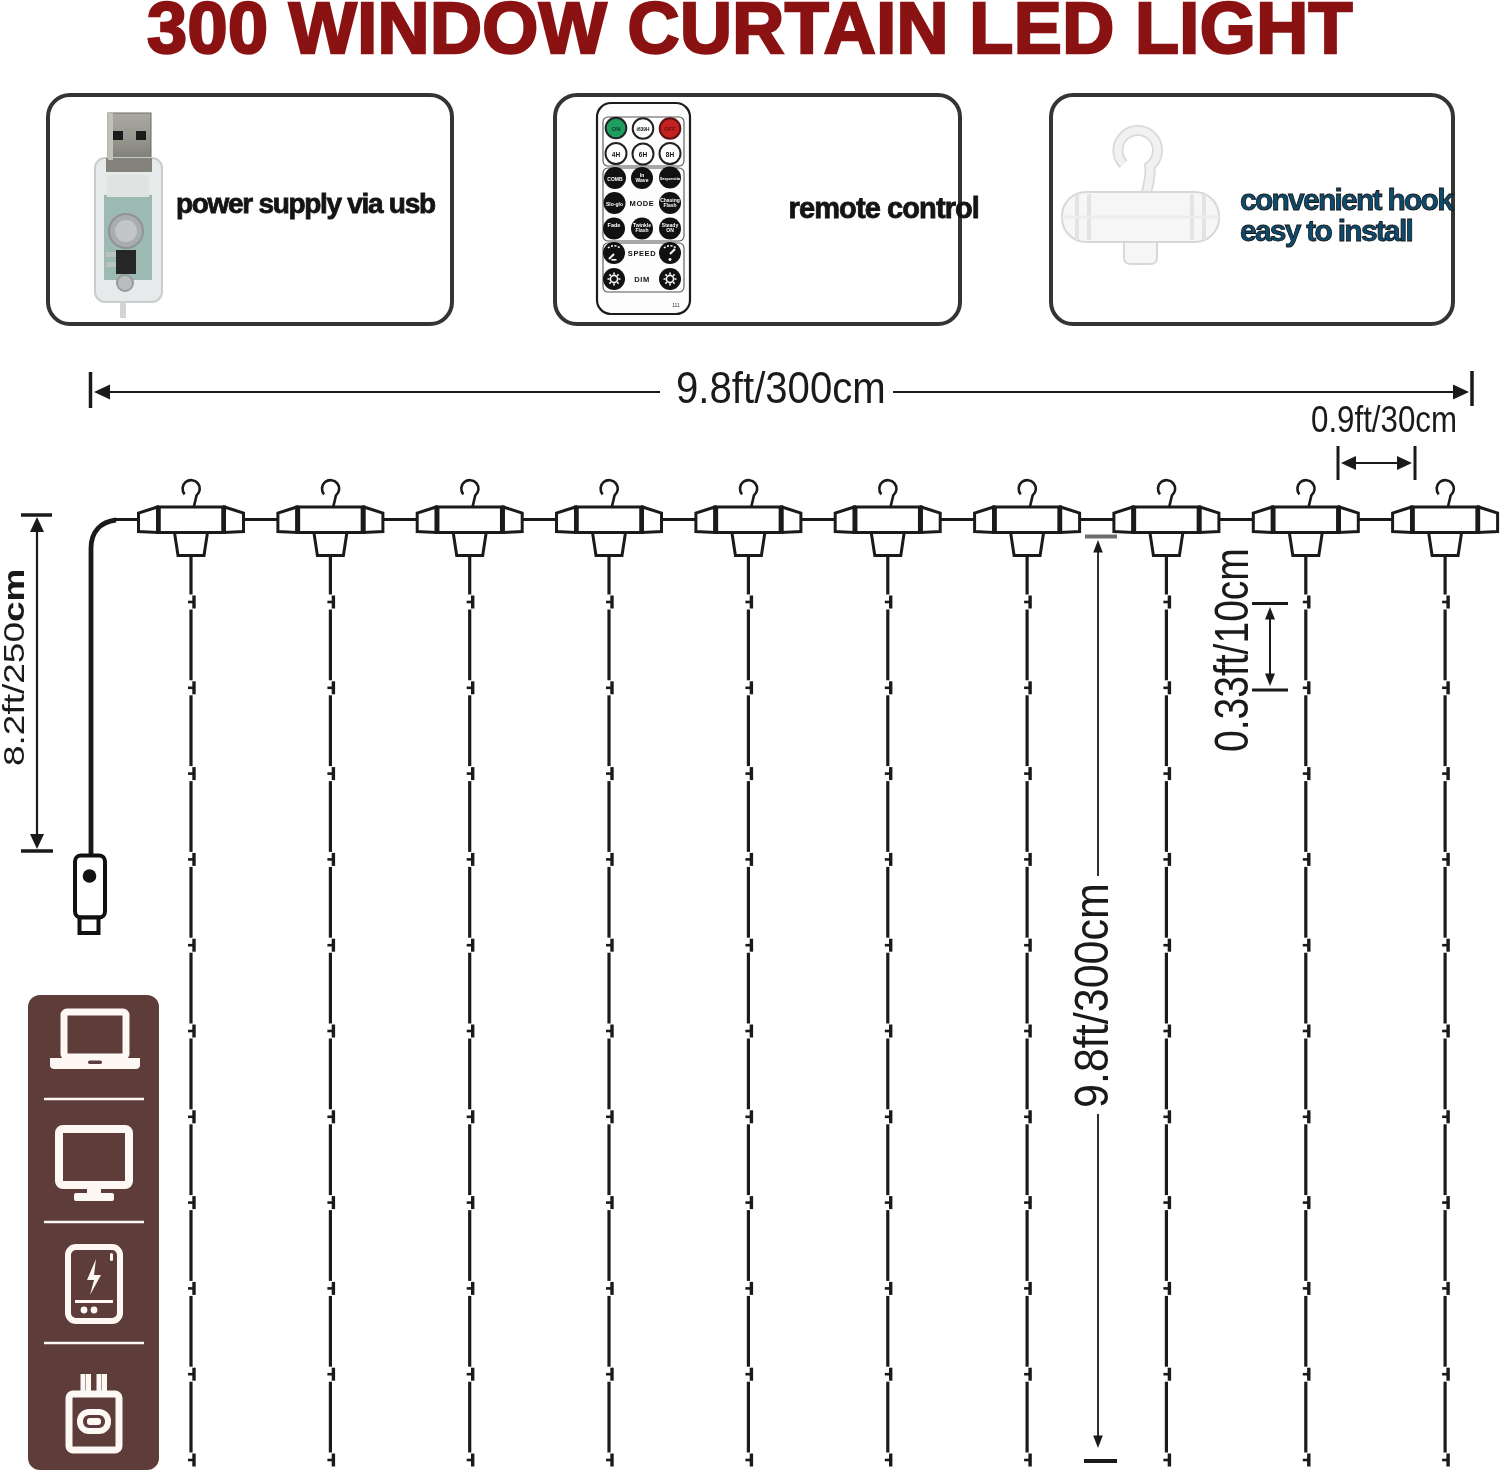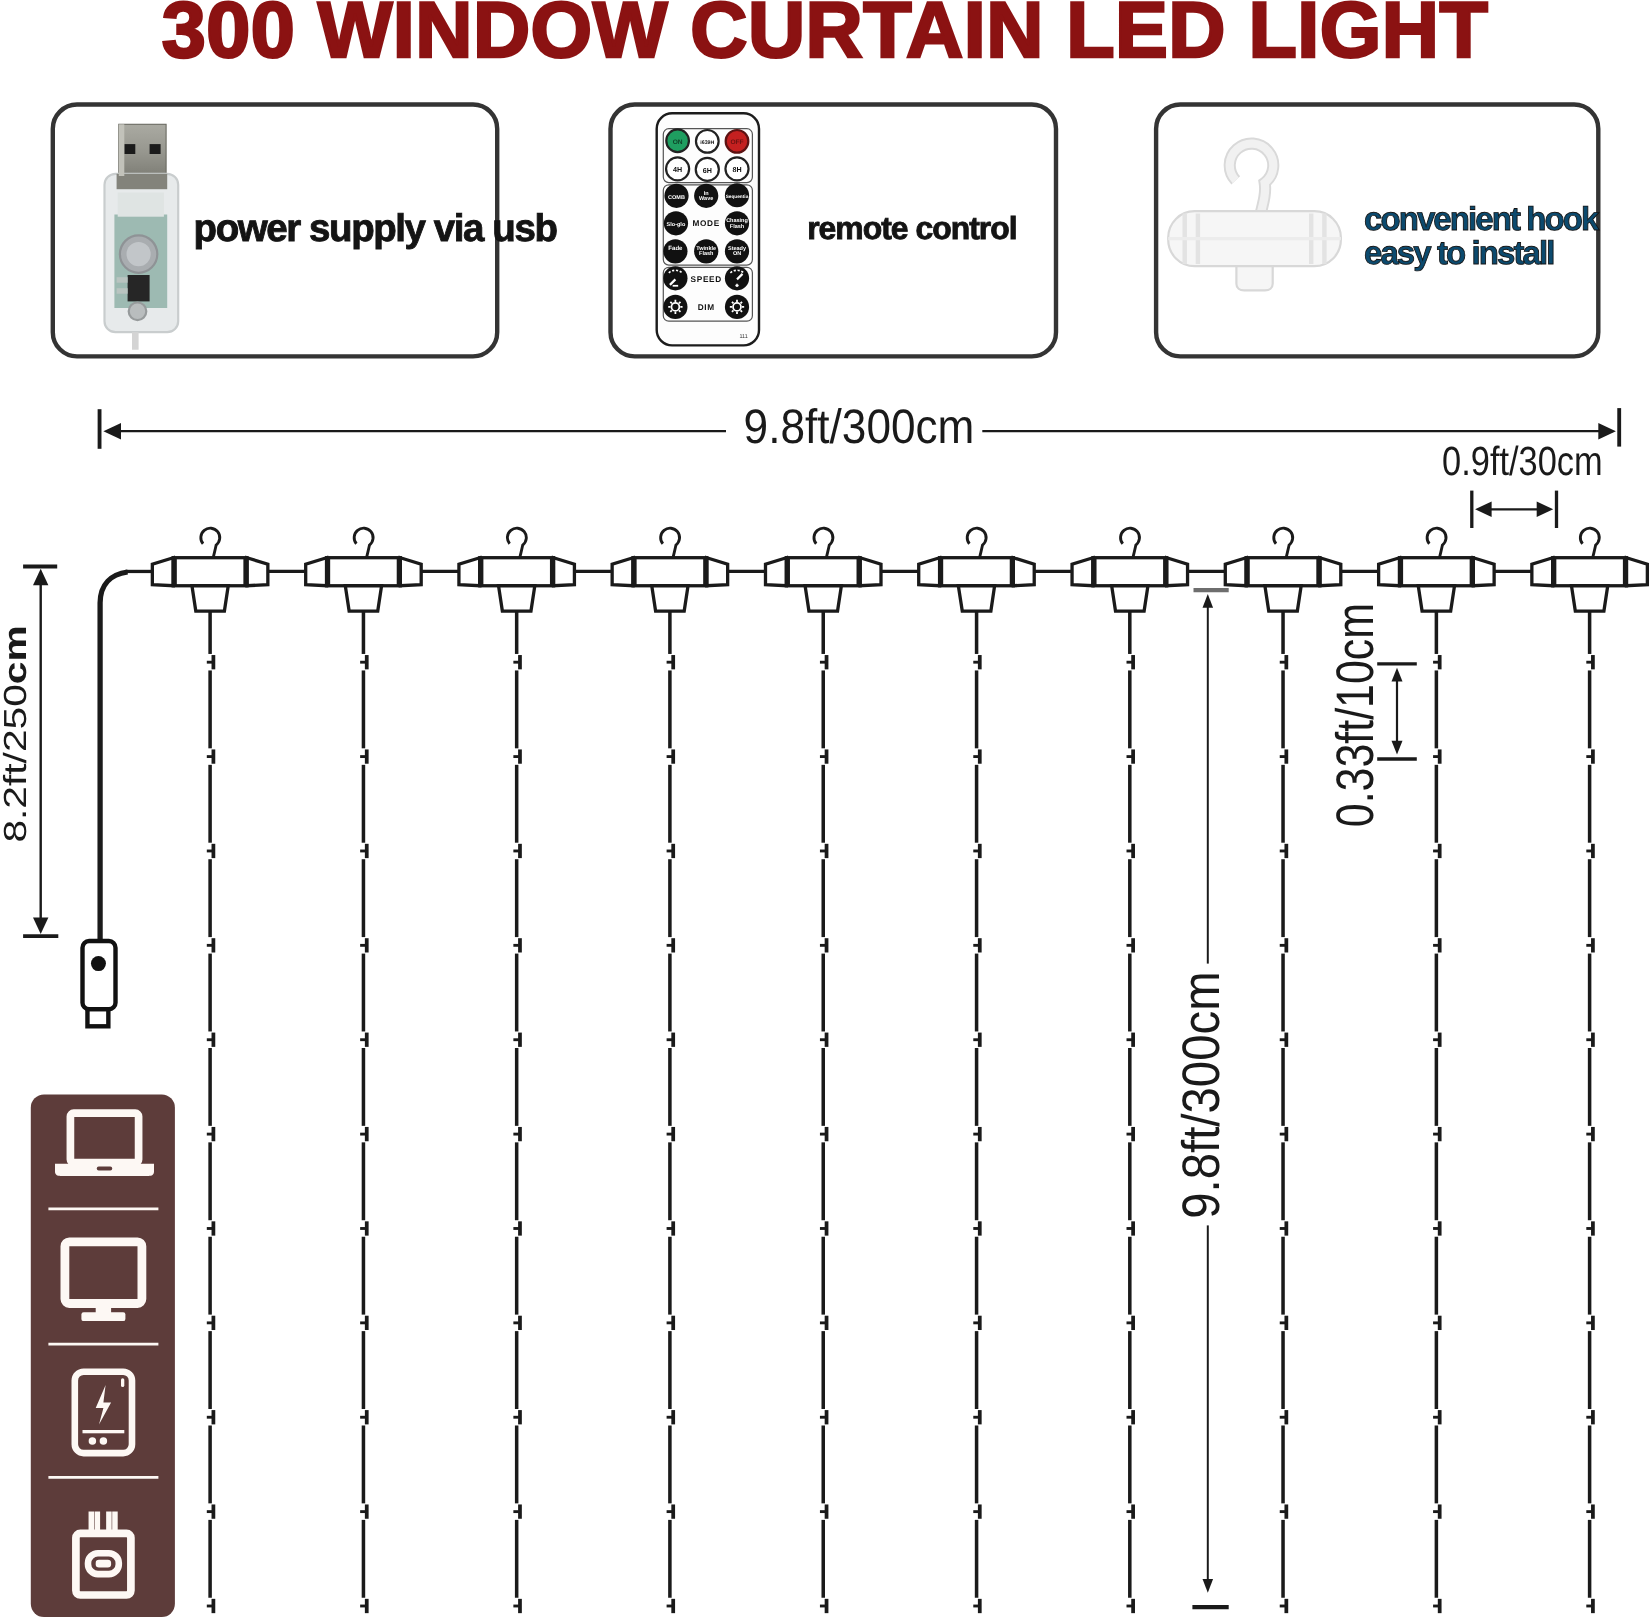--- a/index.html
+++ b/index.html
@@ -40,21 +40,21 @@
   <circle cx="66" cy="131" r="17" fill="#a9adb0" stroke="#8f9396" stroke-width="2"></circle>
   <circle cx="66" cy="131" r="11" fill="#c2c6c9"></circle>
   <rect x="56" y="150" width="20" height="24" fill="#262626"></rect>
   <rect x="46" y="152" width="10" height="5" fill="#b9c4c0"></rect>
   <rect x="46" y="162" width="10" height="5" fill="#b9c4c0"></rect>
   <circle cx="65" cy="183" r="8" fill="#b9bdbe" stroke="#979b9c" stroke-width="2"></circle>
 
   <path d="M63 202 L63 218" stroke="#d4d4d4" stroke-width="6" fill="none"></path>
 </svg>
 
-<div class="abs" style="left:176px;top:188px;font-size:35px;font-weight:bold;color:#141414;letter-spacing:-1.3px;-webkit-text-stroke:0.8px #141414;">power supply via usb</div>
+<div class="abs" style="left:176px;top:188px;font-size:28px;font-weight:bold;color:#141414;letter-spacing:-1.3px;-webkit-text-stroke:0.8px #141414;">power supply via usb</div>
 
 <svg class="abs" style="left:590px;top:100px;" width="110" height="220" viewBox="0 0 110 220">
 
   <rect x="7" y="3" width="93" height="211" rx="14" fill="#fdfdfd" stroke="#1c1c1c" stroke-width="2.2"></rect>
   <rect x="13" y="17" width="81" height="49" rx="5" fill="none" stroke="#555" stroke-width="1.1"></rect>
 
   <circle cx="26" cy="28" r="10.3" fill="#1f9e60" stroke="#222" stroke-width="2"></circle>
   <circle cx="53" cy="28.5" r="10.3" fill="#fff" stroke="#222" stroke-width="2"></circle>
 
   <circle cx="80" cy="28.5" r="10.3" fill="#c42020" stroke="#5c1212" stroke-width="2"></circle>
@@ -112,21 +112,21 @@
   <g stroke="#fff" stroke-width="1.6">
     <circle cx="80" cy="179" r="3.6" fill="none"></circle>
     <g>
         <path d="M80 172.5 L80 174.5 M80 183.5 L80 185.5 M73.5 179 L75.5 179 M84.5 179 L86.5 179 M75.4 174.4 L76.8 175.8 M83.2 182.2 L84.6 183.6 M84.6 174.4 L83.2 175.8 M76.8 182.2 L75.4 183.6"></path>
       </g>
   </g>
   <text x="52" y="182" font-size="7.5" font-weight="bold" fill="#111" text-anchor="middle" letter-spacing="0.6">DIM</text>
   <text x="86" y="207" font-size="5" fill="#333" text-anchor="middle">111</text>
 </svg>
 
-<div class="abs" style="left:679px;top:192px;width:300px;text-align:center;font-size:29px;font-weight:bold;color:#141414;letter-spacing:-0.9px;-webkit-text-stroke:0.8px #141414;">remote control</div>
+<div class="abs" style="left:679px;top:192px;width:300px;text-align:right;font-size:29px;font-weight:bold;color:#141414;letter-spacing:-0.9px;-webkit-text-stroke:0.8px #141414;">remote control</div>
 
 <svg class="abs" style="left:1055px;top:120px;" width="175" height="150" viewBox="0 0 175 150">
 
   <path d="M90 78 C94.4 61.7 96 53.9 94.7 46.1 A 19.8 19.8 0 1 0 68.4 44" fill="none" stroke="#d9d9d9" stroke-width="11"></path>
   <path d="M90 78 C94.4 61.7 96 53.9 94.7 46.1 A 19.8 19.8 0 1 0 68.4 44" fill="none" stroke="#f1f1f1" stroke-width="7.5"></path>
 
   <rect x="7" y="72" width="157" height="50" rx="24" fill="#f6f6f6" stroke="#d8d8d8" stroke-width="2"></rect>
   <g stroke="#e3e3e3" stroke-width="4">
     <path d="M22 74 L22 120 M34 74 L34 120 M137 74 L137 120 M149 74 L149 120"></path>
   </g>

